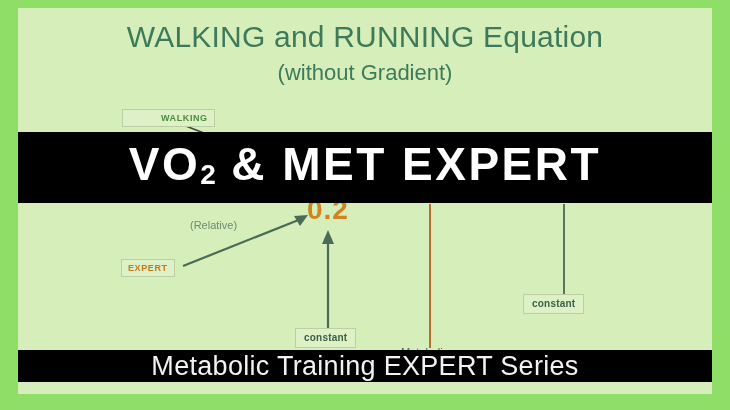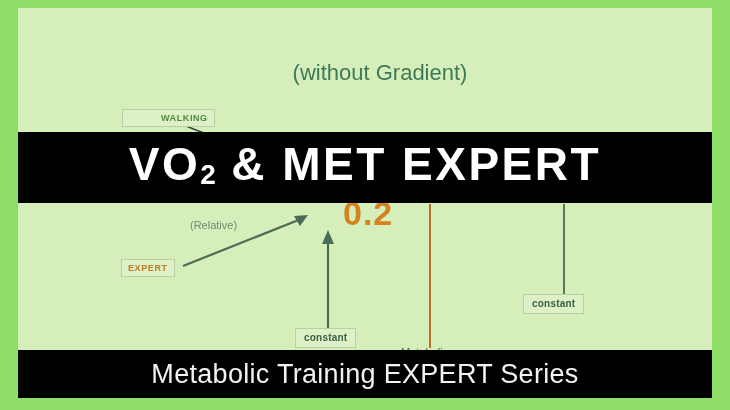--- a/index.html
+++ b/index.html
@@ -41,21 +41,20 @@
   .eq-subtitle {
     position: absolute;
     left: 0;
     top: 52px;
     width: 694px;
     text-align: center;
     color: #3d7a5a;
     font-size: 22px;
     font-weight: 400;
     white-space: nowrap;
-    padding-left: 15px;
   }
   
   .badge {
     position: absolute;
     border: 1px solid #b9cfa4;
     background: #ddf0c6;
     font-size: 9px;
     font-weight: bold;
     letter-spacing: 0.6px;
     padding: 3px 6px 3px 6px;
@@ -86,25 +85,24 @@
     color: #6f8a72;
     font-size: 11px;
     white-space: nowrap;
     margin-top: 8px;
   }
   .value-02 {
     position: absolute;
     left: 289px;
     top: 186px;
     color: #d2821f;
-    font-size: 34px;
+    font-size: 28px;
     font-weight: 600;
     letter-spacing: 1px;
     white-space: nowrap;
-    margin-left: 36px;
   }
   .metabolic-frag {
     position: absolute;
     left: 383px;
     top: 338px;
     color: #4a6b52;
     font-size: 11px;
     white-space: nowrap;
   }
   
@@ -143,37 +141,38 @@
     font-size: 28px;
     letter-spacing: 0;
     vertical-align: baseline;
     position: relative;
     top: 4px;
   }
   .banner-sub {
     left: 18px;
     top: 350px;
     width: 694px;
-    height: 48px;
+    height: 32px;
   }
   .banner-sub .txt {
     color: #f2f2f2;
     font-size: 27px;
     font-weight: 400;
     white-space: nowrap;
     letter-spacing: 0.3px;
   }
 </style>
 </head>
 <body>
 
 <div id="shot">
 
   <div class="slide">
 
+    <div class="eq-title">WALKING and RUNNING Equation</div>
     <div class="eq-subtitle">(without Gradient)</div>
 
     <svg class="svg-layer" viewBox="0 0 694 386" xmlns="http://www.w3.org/2000/svg">
 
       <line x1="155" y1="113" x2="250" y2="150" stroke="#3c4a3e" stroke-width="1.6"></line>
 
       <line x1="165" y1="258" x2="283" y2="211" stroke="#4a6b56" stroke-width="2.2"></line>
       <polygon points="290,207 276,208 282,218" fill="#4a6b56"></polygon>
 
       <line x1="310" y1="320" x2="310" y2="232" stroke="#4a6b56" stroke-width="2.2"></line>

